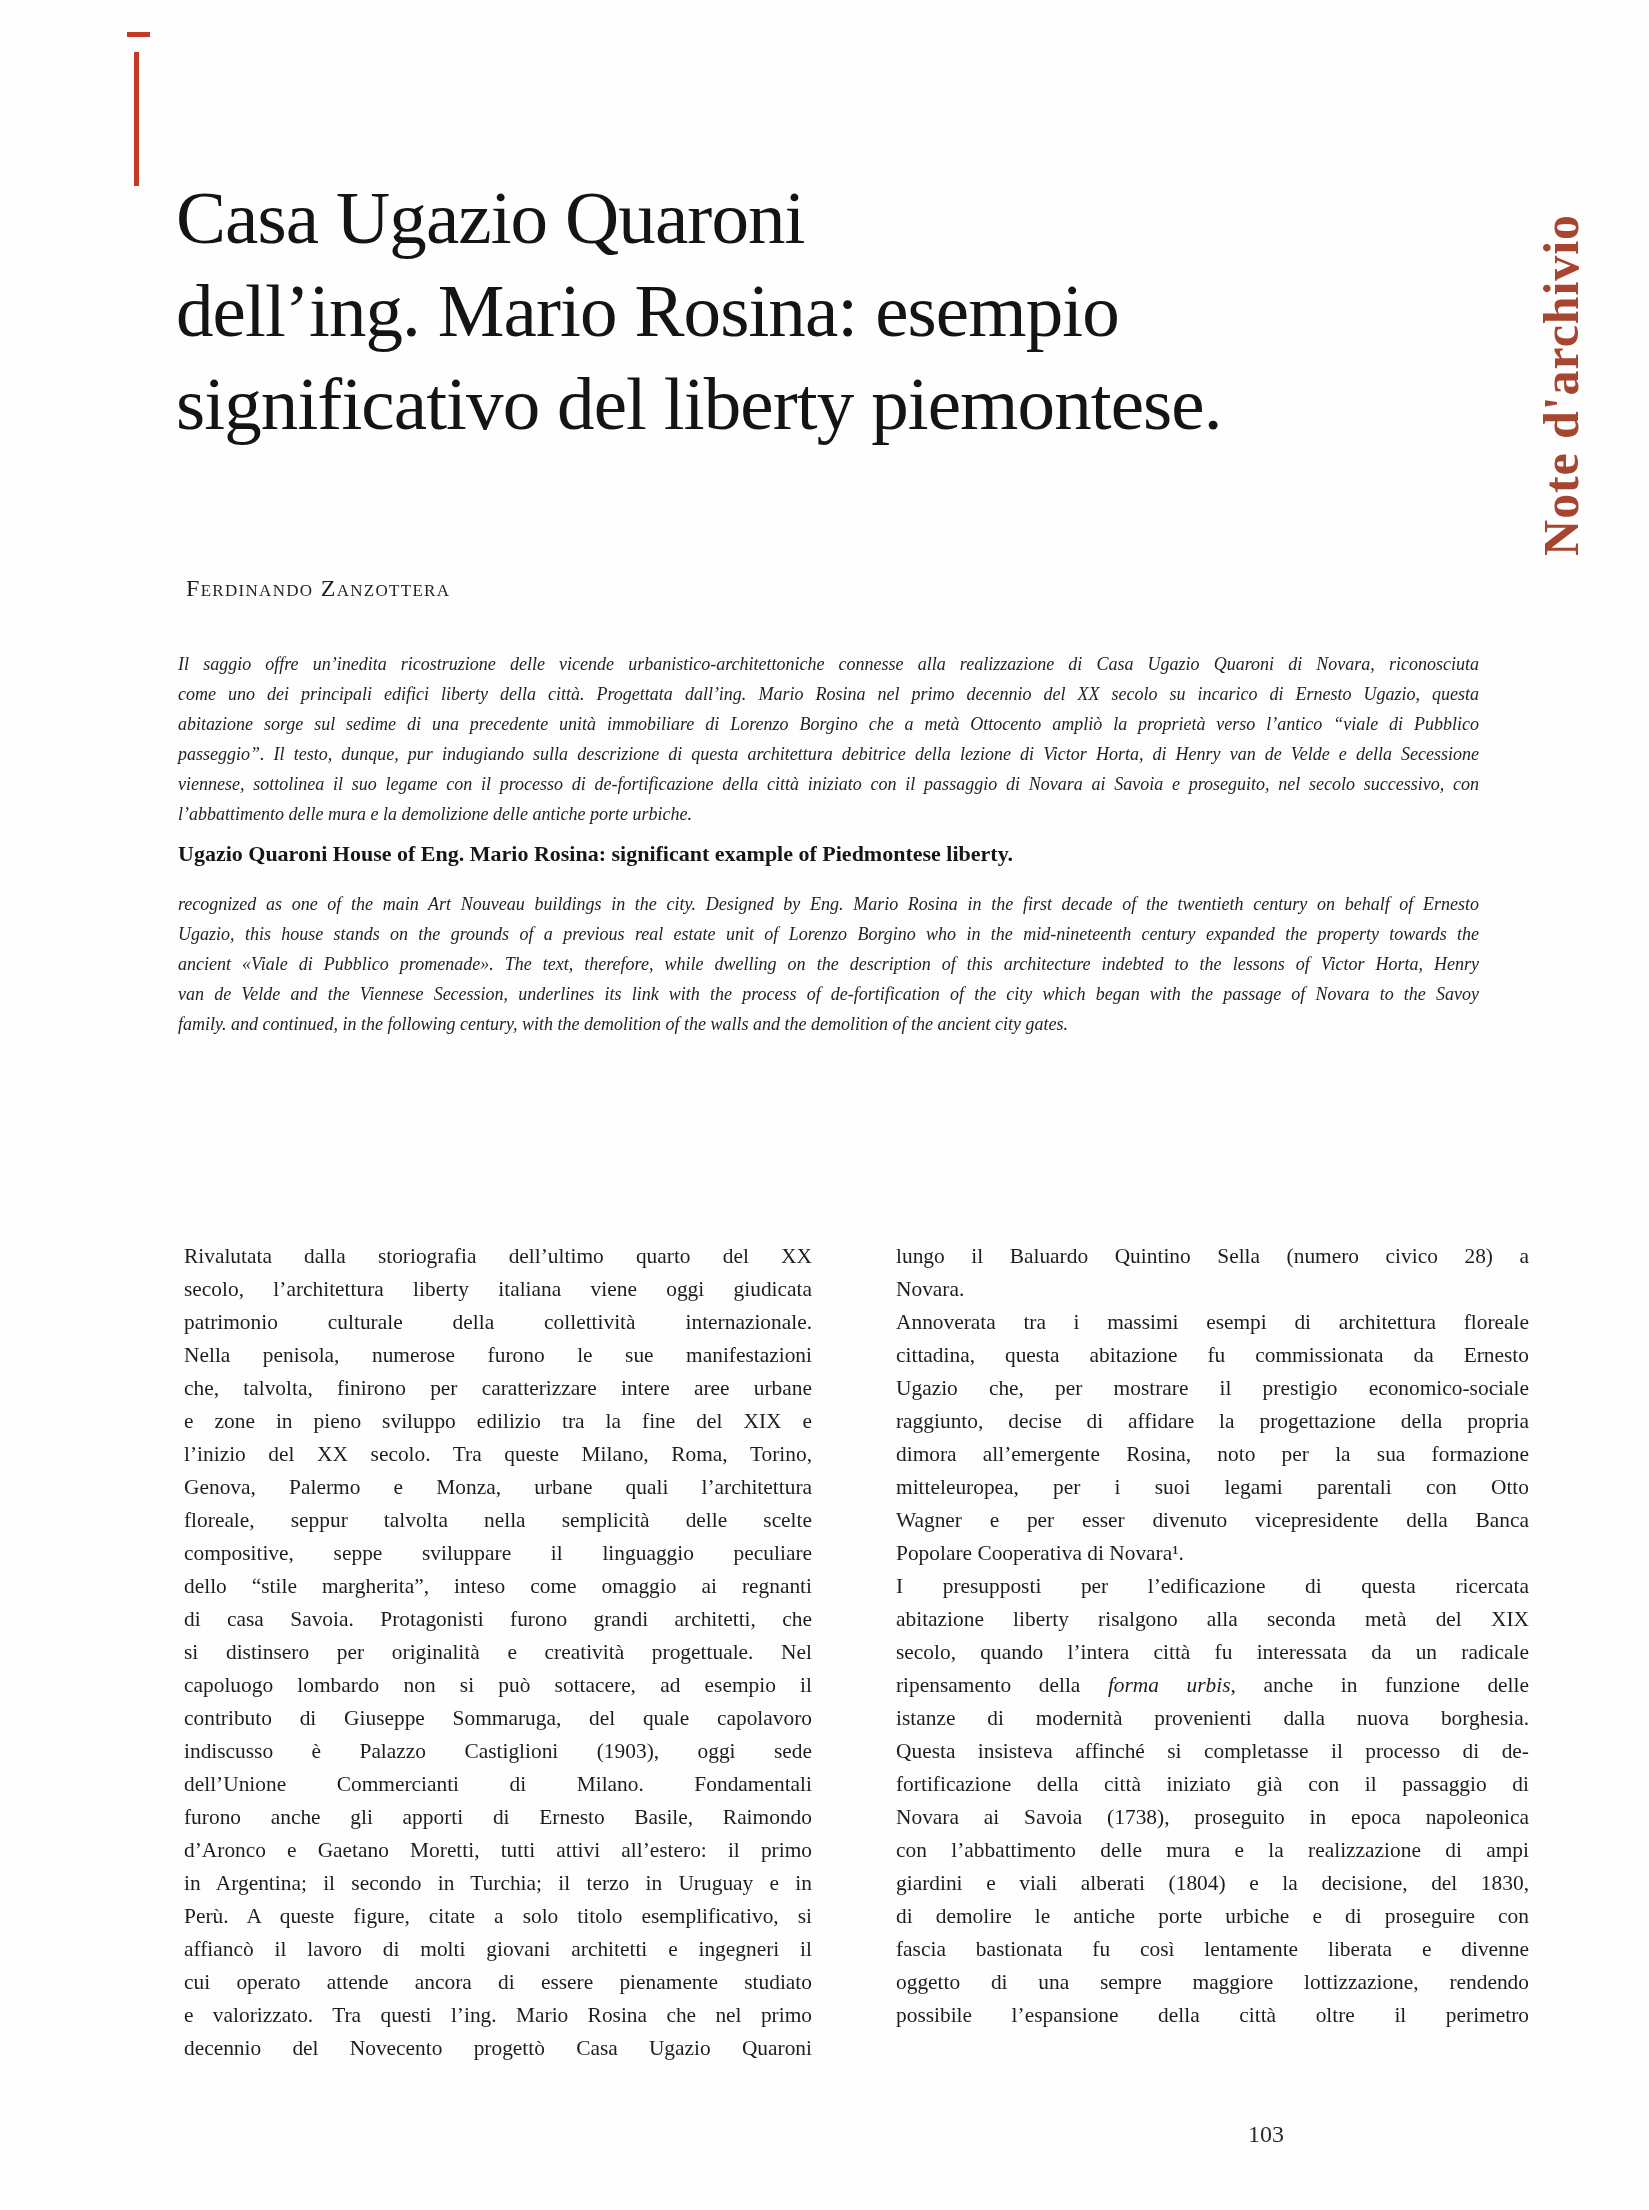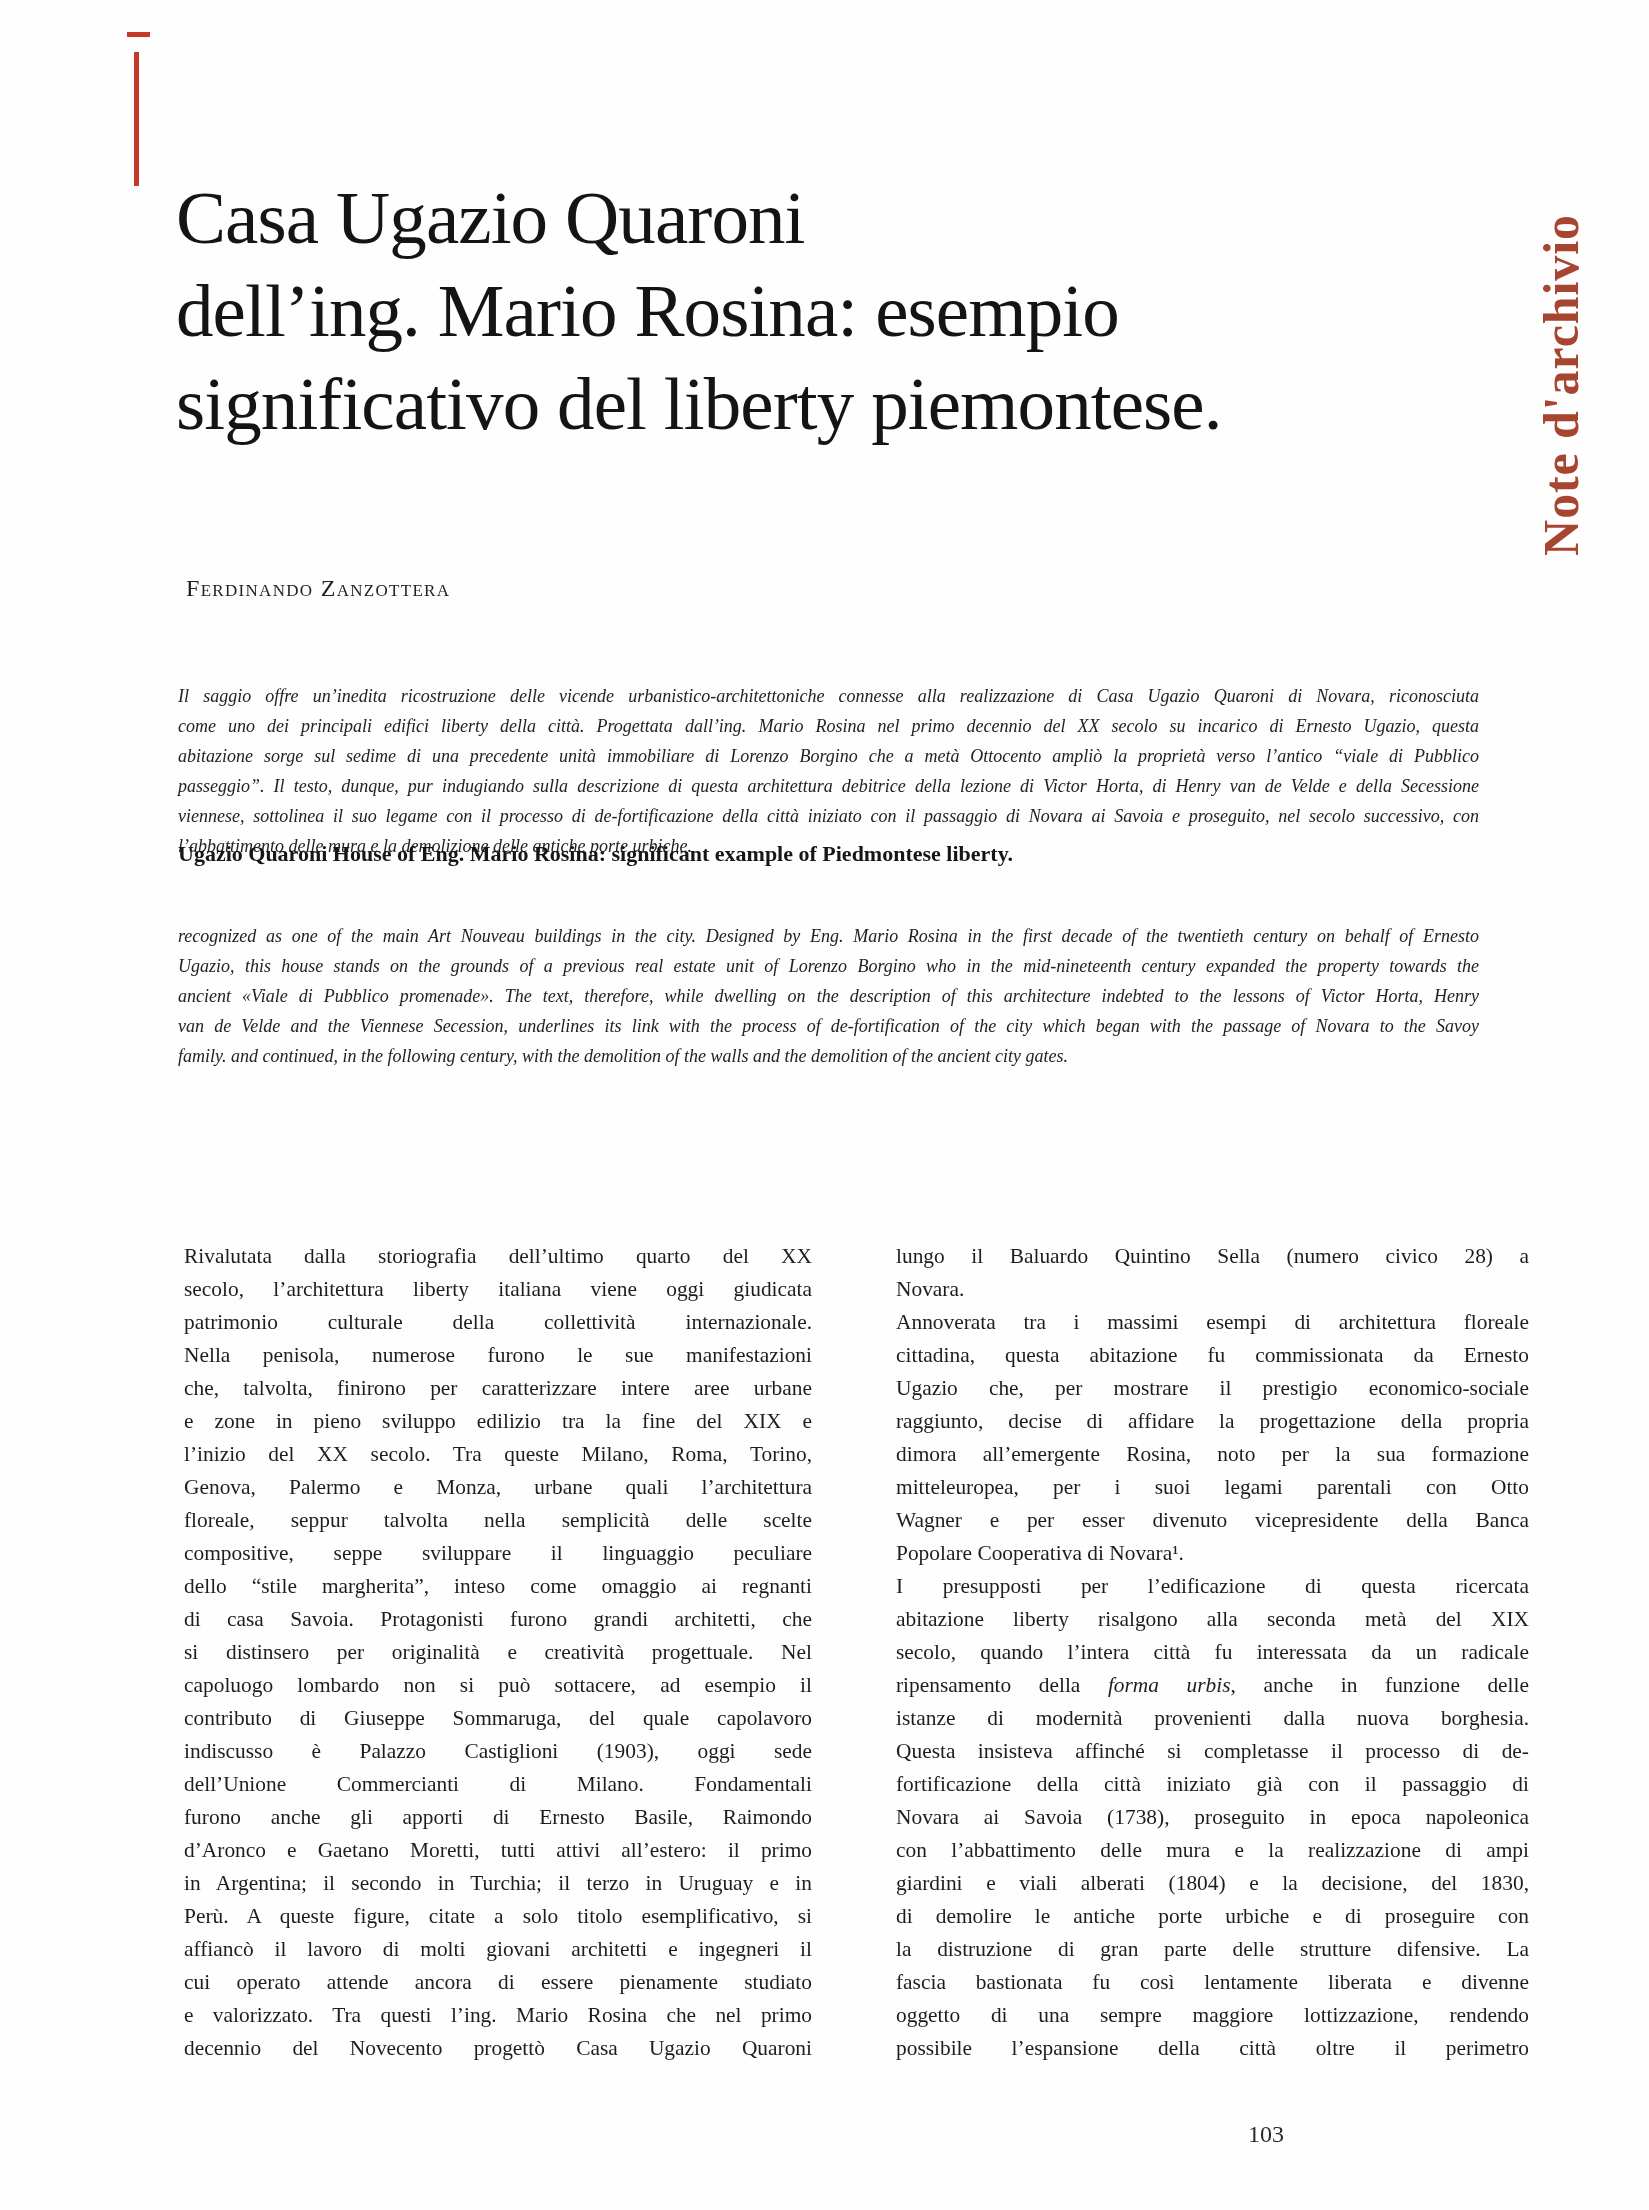--- a/index.html
+++ b/index.html
@@ -34,21 +34,21 @@
     color:#a64530;white-space:nowrap;
   }
 
   
   .author{
     left:186px;top:575px;width:624px;
     font-variant:small-caps;font-size:24px;letter-spacing:1.3px;color:#222;
   }
 
   
-  .abstract{left:178px;width:1301px;font-style:italic;color:#222;margin-top:32px;}
+  .abstract{left:178px;width:1301px;font-style:italic;color:#222;}
   .abstract-it{top:649px;}
   .abstract-en{top:889px;}
   .abstract .line{font-size:18px;line-height:30px;}
 
   .heading-en{
     left:178px;top:841px;width:1301px;
     font-weight:bold;font-size:22px;color:#161616;
   }
 
   
@@ -148,20 +148,19 @@
     <div class="line">abitazione liberty risalgono alla seconda metà del XIX</div>
     <div class="line">secolo, quando l’intera città fu interessata da un radicale</div>
     <div class="line">ripensamento della <i>forma urbis</i>, anche in funzione delle</div>
     <div class="line">istanze di modernità provenienti dalla nuova borghesia.</div>
     <div class="line">Questa insisteva affinché si completasse il processo di de-</div>
     <div class="line">fortificazione della città iniziato già con il passaggio di</div>
     <div class="line">Novara ai Savoia (1738), proseguito in epoca napoleonica</div>
     <div class="line">con l’abbattimento delle mura e la realizzazione di ampi</div>
     <div class="line">giardini e viali alberati (1804) e la decisione, del 1830,</div>
     <div class="line">di demolire le antiche porte urbiche e di proseguire con</div>
-    <div class="line">la distruzione di gran parte delle strutture difensive. La</div>
     <div class="line">fascia bastionata fu così lentamente liberata e divenne</div>
     <div class="line">oggetto di una sempre maggiore lottizzazione, rendendo</div>
     <div class="line">possibile l’espansione della città oltre il perimetro</div>
   </div>
 
 <div class="abs page-number">103</div>
 
 
 </body></html>

